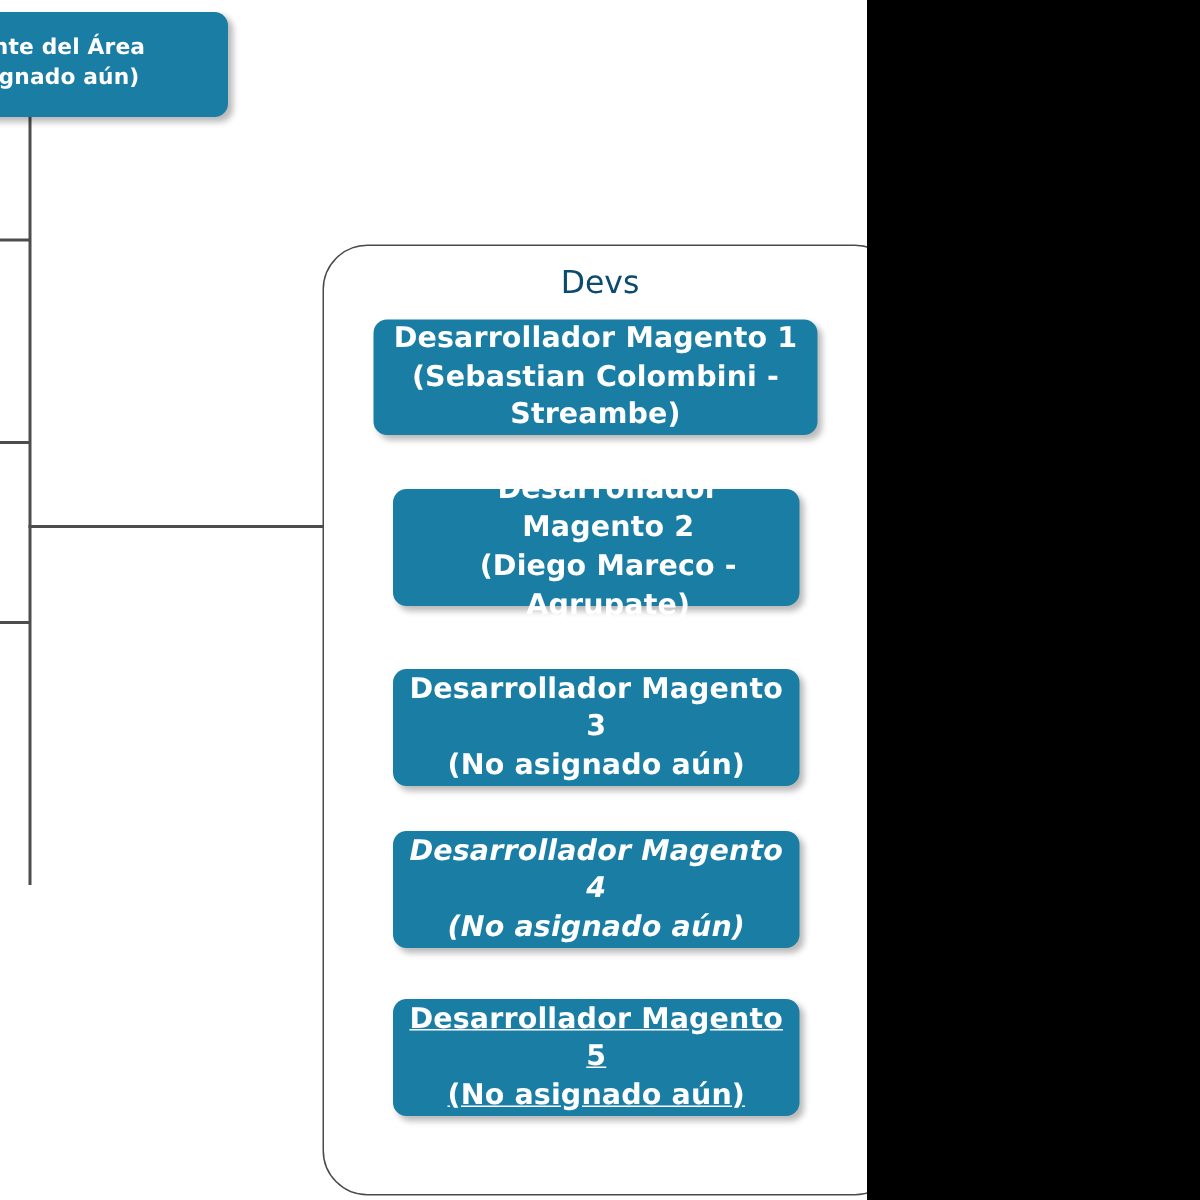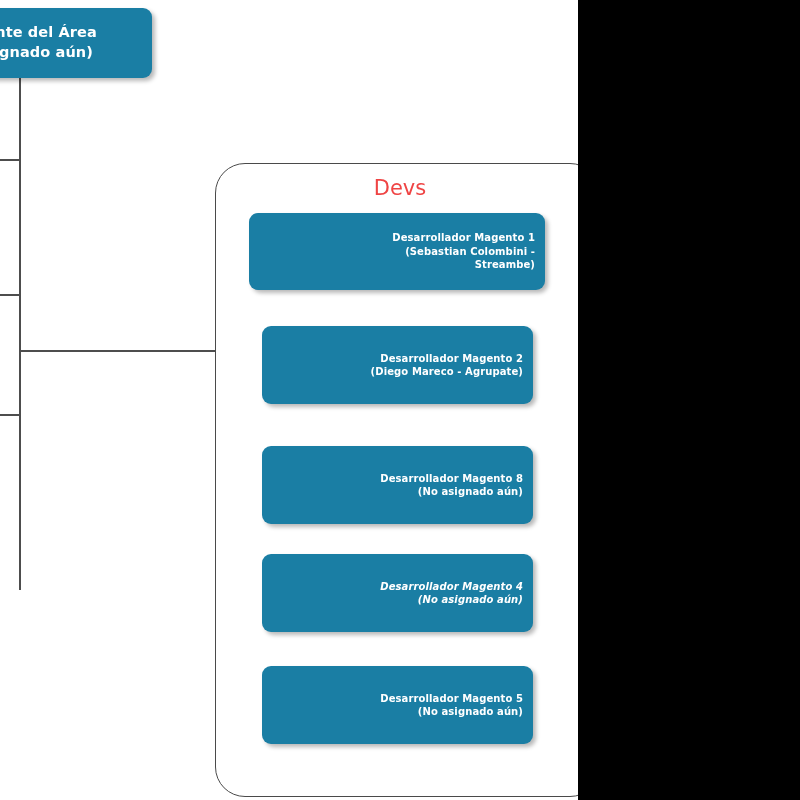--- a/index.html
+++ b/index.html
@@ -86,31 +86,31 @@
     z-index: 10;
   }
   #devs-title {
     position: absolute;
     top: 12px;
     left: 0;
     width: 368px;
     text-align: center;
     font-size: 21px;
     font-weight: normal;
-    color: #ef4444;
+    color: #0c4a6e;
     font-family: "DejaVu Sans", "Liberation Sans", sans-serif;
   }
 
   
-  .dev-node { font-size: 10px; text-align: right; }
+  .dev-node { font-size: 19px; }
   #dev-node-1 { left: 249px; top: 213px; width: 296px; height: 77px; }
   #dev-node-2 { left: 262px; top: 326px; width: 271px; height: 78px; padding-left: 16px; }
   #dev-node-3 { left: 262px; top: 446px; width: 271px; height: 78px; }
   #dev-node-4 { left: 262px; top: 554px; width: 271px; height: 78px; font-style: italic; }
-  #dev-node-5 { left: 262px; top: 666px; width: 271px; height: 78px; }
+  #dev-node-5 { left: 262px; top: 666px; width: 271px; height: 78px; text-decoration: underline; }
 </style>
 </head>
 <body>
 
 <div id="canvas">
 
   <div class="line line-v" style="left:19px; top:78px; height:512px;"></div>
 
   <div class="line line-h" style="left:0px; top:159px; width:20px;"></div>
 
@@ -134,21 +134,21 @@
 (Sebastian Colombini -
 Streambe)</span>
   </div>
 
   <div class="node dev-node" id="dev-node-2">
     <span class="node-text">Desarrollador Magento 2
 (Diego Mareco - Agrupate)</span>
   </div>
 
   <div class="node dev-node" id="dev-node-3">
-    <span class="node-text">Desarrollador Magento 8
+    <span class="node-text">Desarrollador Magento 3
 (No asignado aún)</span>
   </div>
 
   <div class="node dev-node" id="dev-node-4">
     <span class="node-text">Desarrollador Magento 4
 (No asignado aún)</span>
   </div>
 
   <div class="node dev-node" id="dev-node-5">
     <span class="node-text">Desarrollador Magento 5

